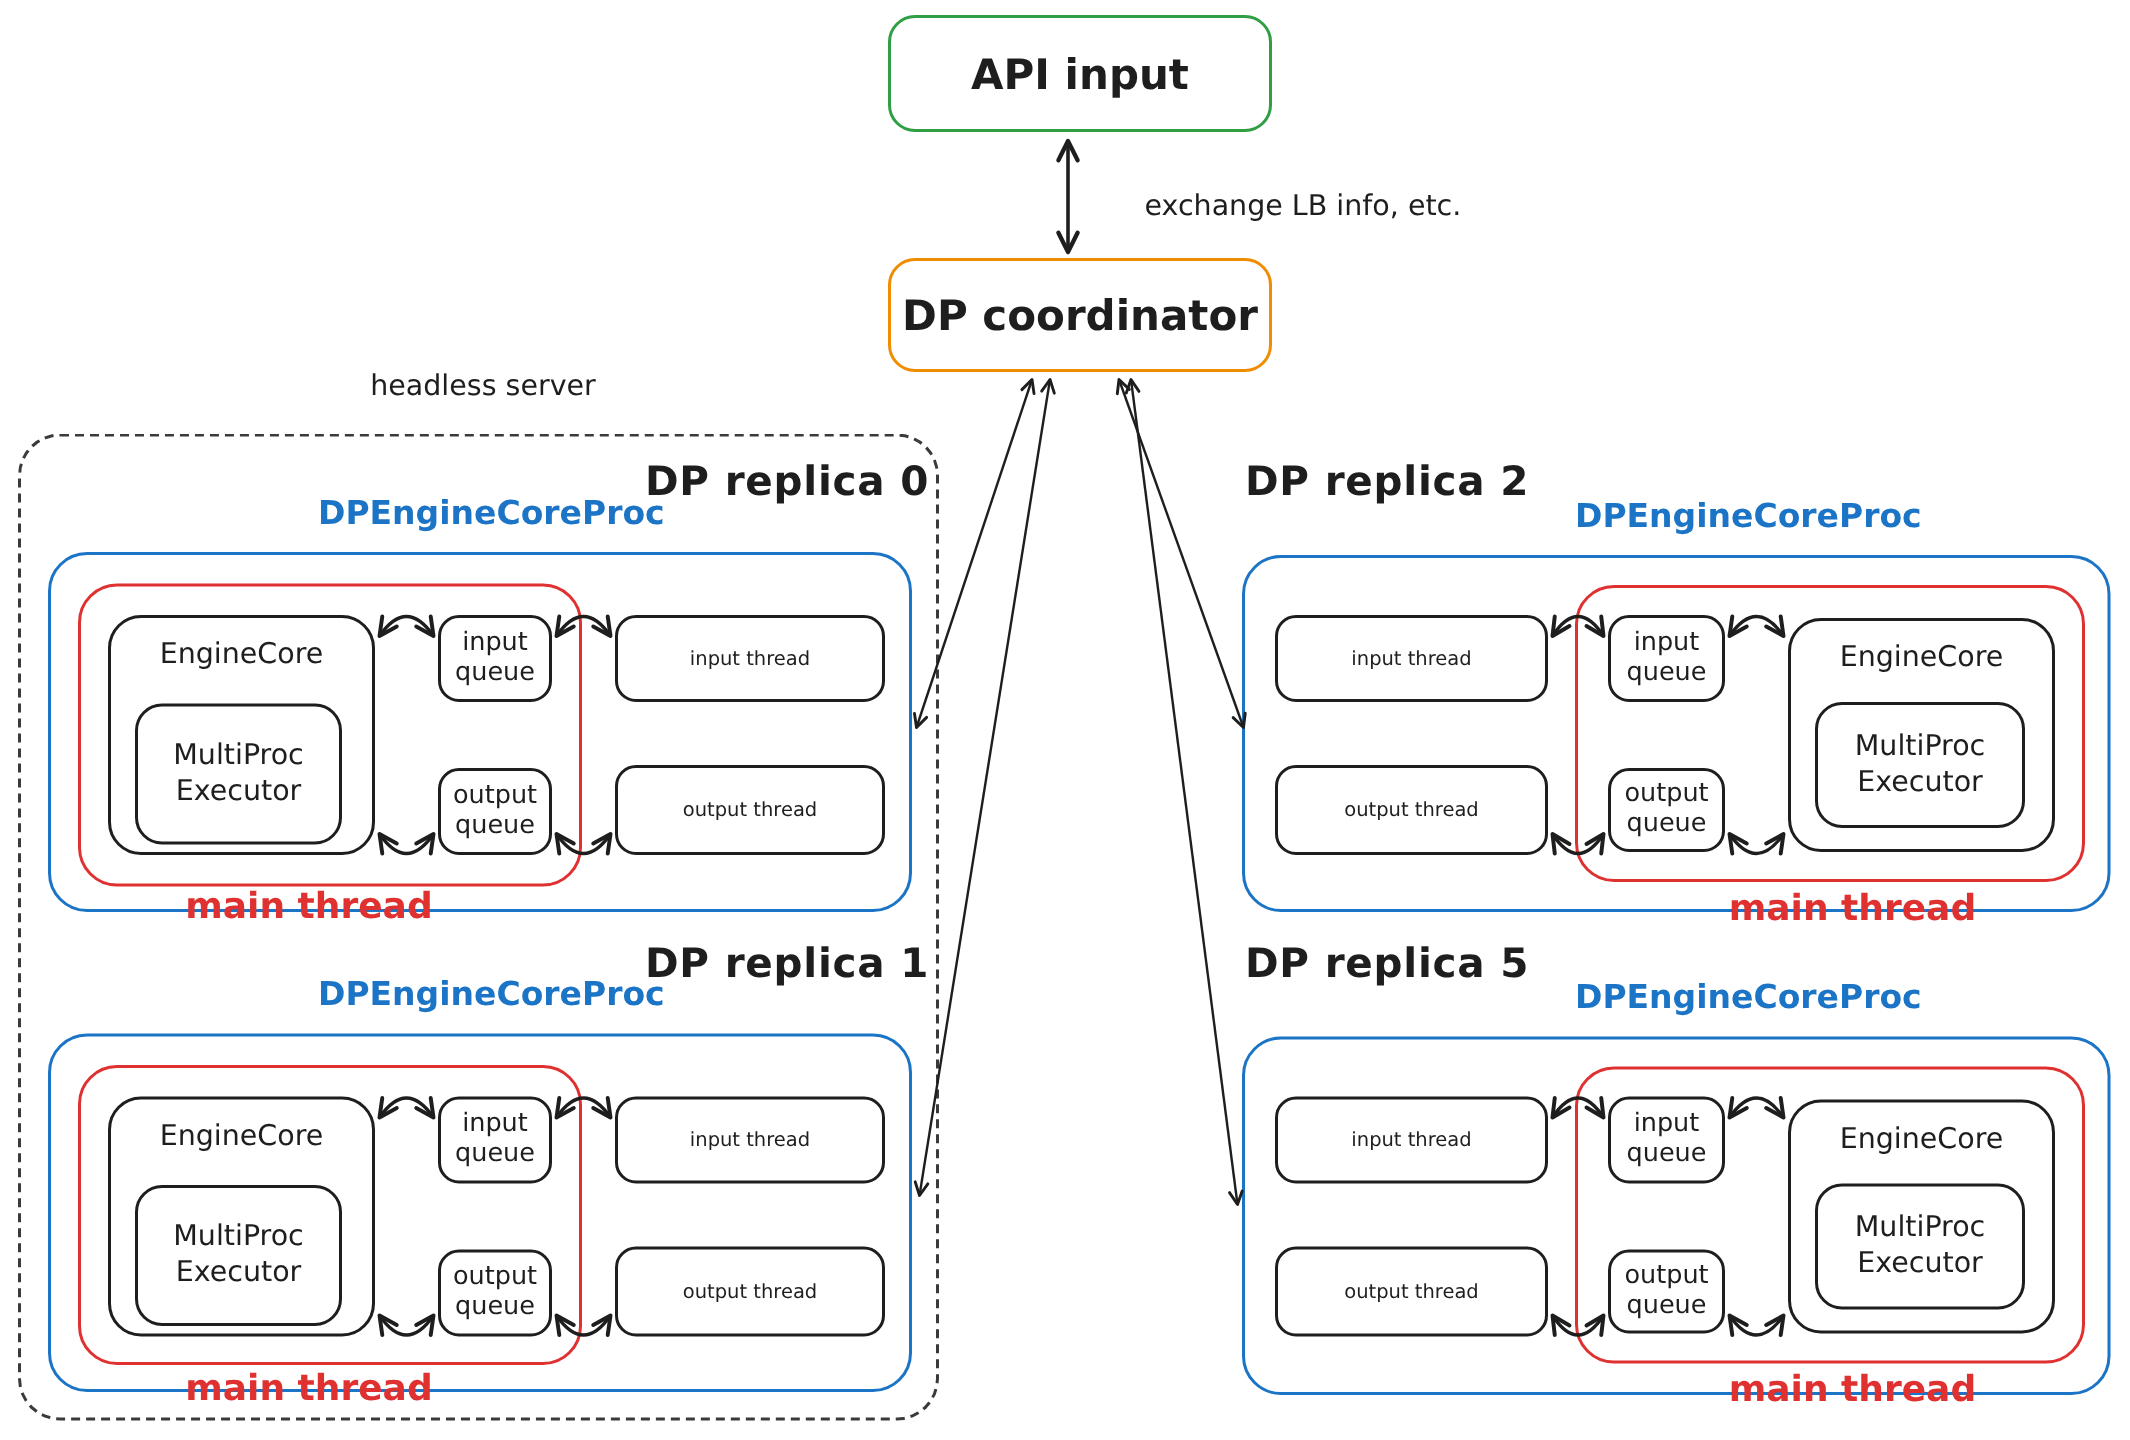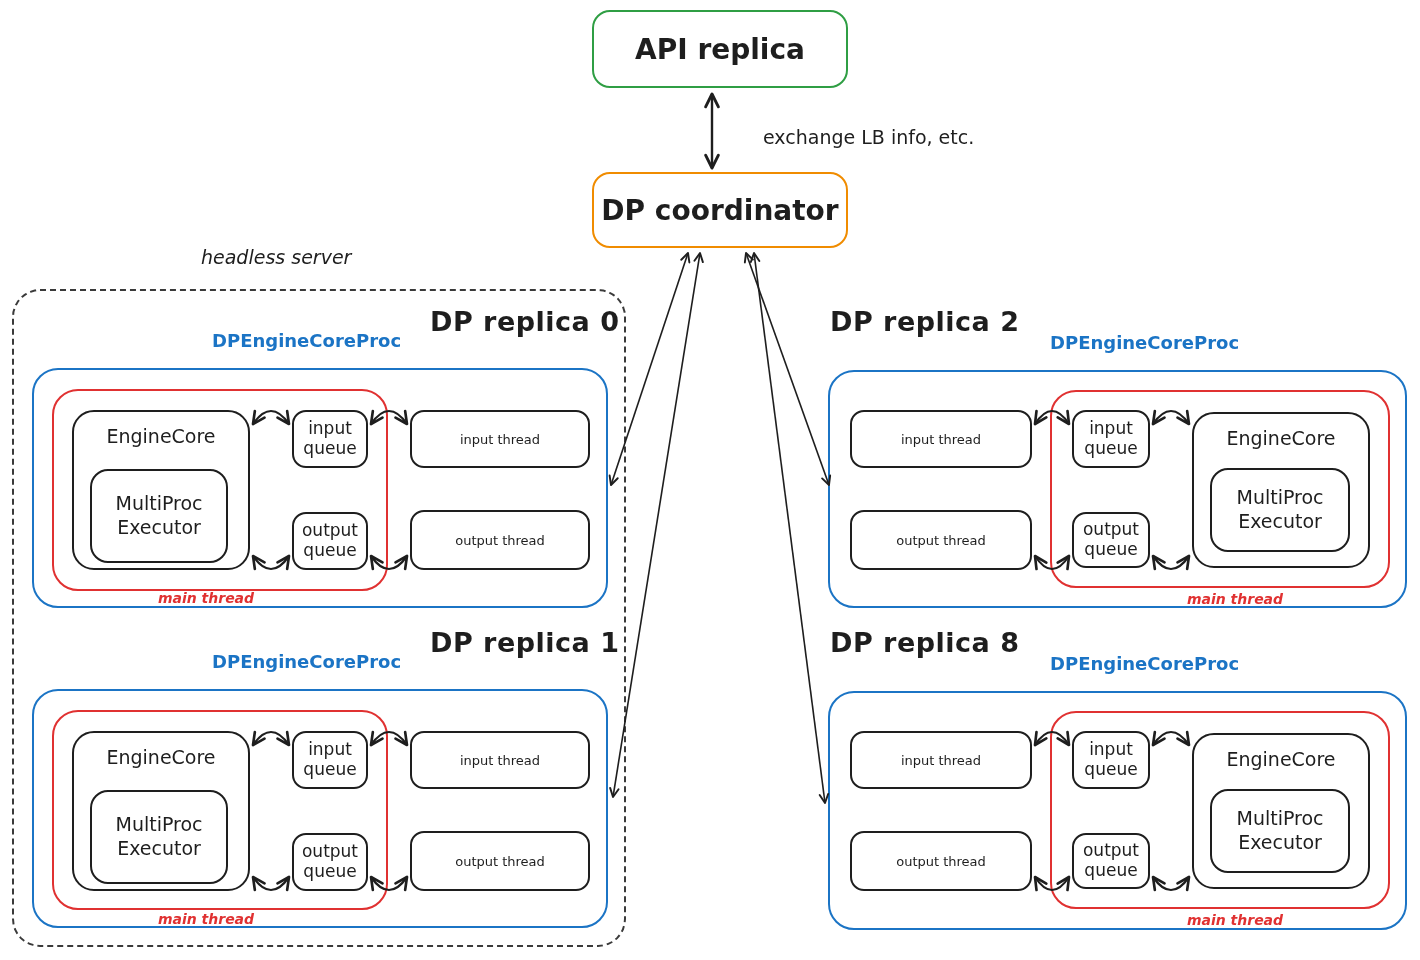--- a/index.html
+++ b/index.html
@@ -11,49 +11,49 @@
     position:absolute;box-sizing:border-box;background:#ffffff;
     border:2.5px solid #1e1e1e;border-radius:16px;
     display:flex;align-items:center;justify-content:center;text-align:center;
   }
   .frame{background:transparent;}
   .frame.blue{border:2.5px solid #1b74c5;border-radius:26px;}
   .frame.red{border:2.5px solid #e03131;border-radius:26px;}
   .frame.dashed{border:2px dashed #3a3a3a;border-radius:28px;background:transparent;}
   .lbl{position:absolute;white-space:nowrap;}
   .title{font-size:27px;font-weight:600;letter-spacing:.5px;}
-  .proc-label{font-size:18px;font-weight:600;color:#1b74c5;}
-  .main-thread-label{font-size:14px;font-weight:600;color:#e03131;text-align:center;font-style:italic;}
+  .proc-label{font-size:22px;font-weight:600;color:#1b74c5;}
+  .main-thread-label{font-size:24px;font-weight:600;color:#e03131;text-align:center;}
   .small-note{font-size:19px;font-weight:500;}
   .node-label{font-size:19px;font-weight:500;line-height:1.25;}
   .queue{font-size:17px;font-weight:500;line-height:1.15;border-radius:14px;border-width:2.5px;}
   .thread{font-size:13px;font-weight:500;border-radius:14px;}
   .engine{flex-direction:column;justify-content:flex-start;padding-top:13px;border-radius:22px;}
   .executor{border-radius:18px;}
   .big-node{font-size:28px;font-weight:600;border-radius:18px;}
   .big-node.green{border:2.5px solid #2f9e44;}
   .big-node.orange{border:2.5px solid #f08c00;}
   svg.connectors{position:absolute;left:0;top:0;pointer-events:none;}
 </style>
 </head>
 <body>
 
 <div class="canvas">
 
   <div class="box big-node green" style="left:592px;top:10px;width:256px;height:78px;">
-    <span>API replica</span>
+    <span>API input</span>
   </div>
 
   <div class="box big-node orange" style="left:592px;top:172px;width:256px;height:76px;justify-content:center;">
     <span>DP coordinator</span>
   </div>
 
   <div class="lbl small-note" style="left:735px;top:126px;margin-left:28px;">exchange LB info, etc.</div>
 
-  <div class="lbl small-note" style="left:201px;top:246px;width:212px;text-align:left;font-style:italic;">headless server</div>
+  <div class="lbl small-note" style="left:216px;top:246px;width:212px;text-align:center;">headless server</div>
   <div class="box frame dashed" style="left:12px;top:289px;width:614px;height:658px;"></div>
 
   <div class="lbl title" style="left:430px;top:306px;">DP replica 0</div>
   <div class="lbl proc-label" style="left:212px;top:330px;">DPEngineCoreProc</div>
 
   <div class="box frame blue" style="left:32px;top:368px;width:576px;height:240px;"></div>
   <div class="box frame red" style="left:52px;top:389px;width:336px;height:202px;"></div>
 
   <div class="box engine node-label" style="left:72px;top:410px;width:178px;height:160px;">
     <span>EngineCore</span>
@@ -129,21 +129,21 @@
 
   <div class="box engine node-label" style="left:1192px;top:412px;width:178px;height:156px;">
     <span>EngineCore</span>
   </div>
   <div class="box executor node-label" style="left:1210px;top:468px;width:140px;height:84px;padding:4px;">
     <span>MultiProc Executor</span>
   </div>
 
   <div class="lbl main-thread-label" style="left:1149px;top:591px;width:172px;">main thread</div>
 
-  <div class="lbl title" style="left:830px;top:627px;">DP replica 8</div>
+  <div class="lbl title" style="left:830px;top:627px;">DP replica 5</div>
   <div class="lbl proc-label" style="left:1050px;top:653px;">DPEngineCoreProc</div>
 
   <div class="box frame blue" style="left:828px;top:691px;width:579px;height:239px;"></div>
   <div class="box frame red" style="left:1050px;top:711px;width:340px;height:198px;"></div>
 
   <div class="box thread" style="left:850px;top:731px;width:182px;height:58px;">
     <span>input thread</span>
   </div>
   <div class="box thread" style="left:850px;top:831px;width:182px;height:60px;">
     <span>output thread</span>

